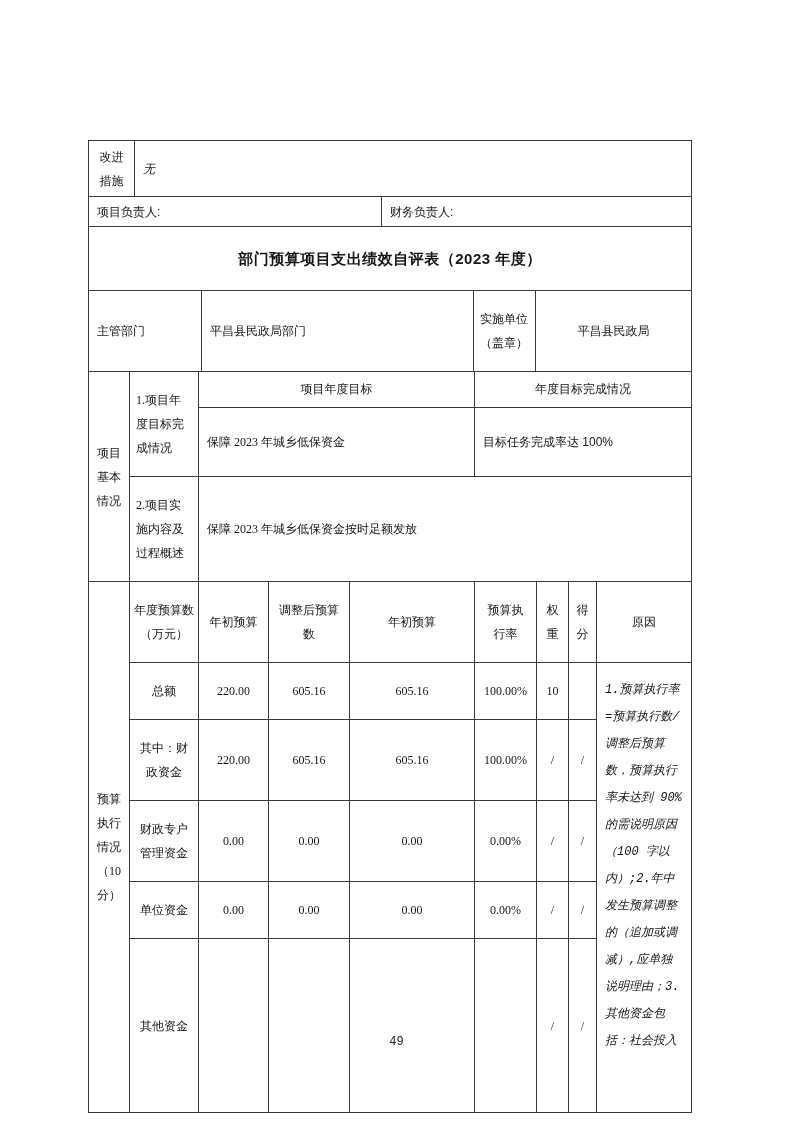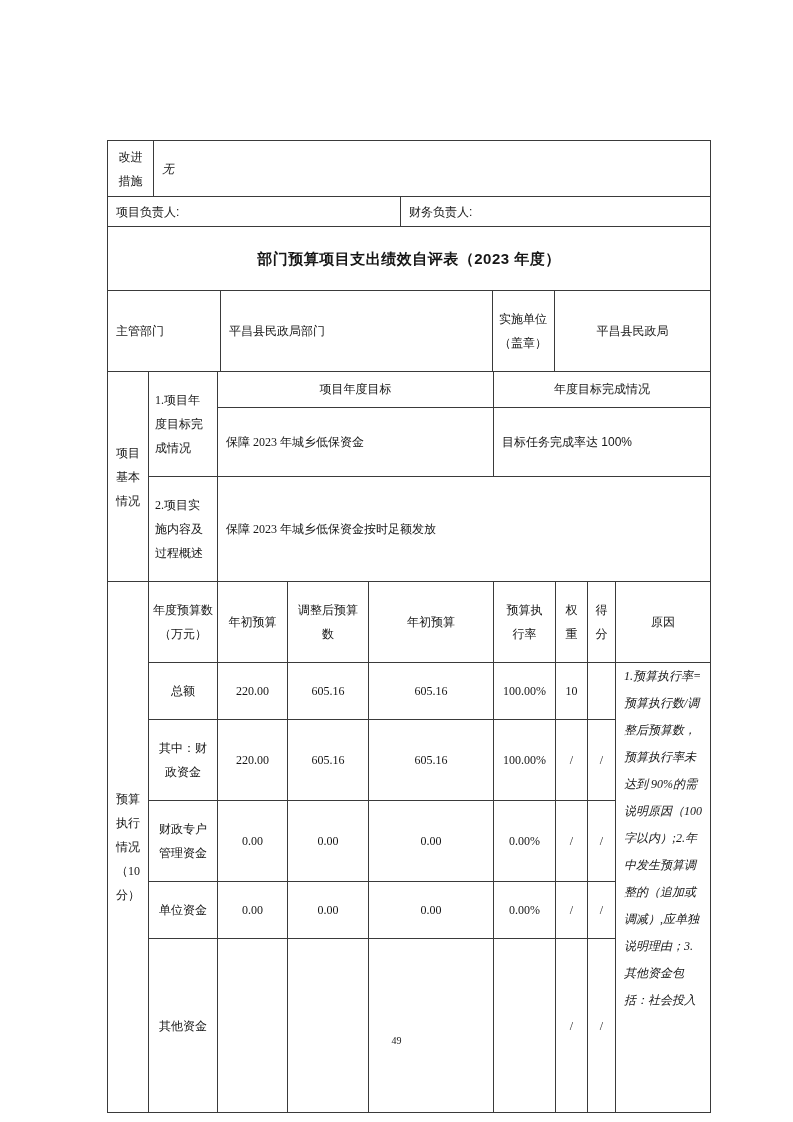--- a/index.html
+++ b/index.html
@@ -1,44 +1,44 @@
 <!DOCTYPE html>
 <html><head>
 <meta charset="utf-8">
 <style>
   html,body{margin:0;padding:0;background:#ffffff;}
   .page{
     position:relative;width:793px;height:1122px;background:#ffffff;overflow:hidden;
     font-family:"Liberation Serif","DejaVu Serif",serif;color:#161616;font-size:12px;
   }
-  .doc{position:absolute;left:107px;top:140px;width:603px;}
+  .doc{position:absolute;left:88px;top:140px;width:603px;}
   .doc table{border-collapse:collapse;table-layout:fixed;width:603px;}
   .doc table+table{margin-top:-1px;}
   td{
     border:1px solid #3a3a3a;padding:2px 8px;vertical-align:middle;
     word-break:break-all;line-height:24px;overflow:hidden;
   }
   .c{text-align:center;}
   .hd{font-family:"Liberation Sans","DejaVu Sans",sans-serif;font-weight:normal;}
   .i{font-style:italic;}
   .bp{padding:16px 6px;}
   .np{padding:16px 4px;}
   .title-cell{
     font-family:"Liberation Sans","DejaVu Sans",sans-serif;font-weight:bold;
     font-size:15px;text-align:center;letter-spacing:0.5px;line-height:1.3;
   }
   .reason{
-    font-style:italic;vertical-align:top;padding-top:0;line-height:27px;text-align:left;
+    font-style:italic;vertical-align:top;padding-top:14px;line-height:27px;text-align:left;font-family:Liberation Mono, monospace;
   }
   .h56{height:56px}.h30{height:30px}.h64{height:64px}.h80{height:80px}
   .h35{height:35px}.h68{height:68px}.h75{height:75px}
   .h72{height:72px}.h27{height:27px}.h54{height:54px}.h55{height:55px}.h174{height:174px}
   .page-number{
     position:absolute;top:1035px;left:0;width:793px;text-align:center;
-    font-family:Liberation Serif, serif;font-size:10px;color:#222;
+    font-family:Liberation Mono, monospace;font-size:12px;color:#222;
   }
 </style>
 </head>
 <body>
 
 <div class="page">
   <div class="doc">
 
     <table>
       <colgroup>

